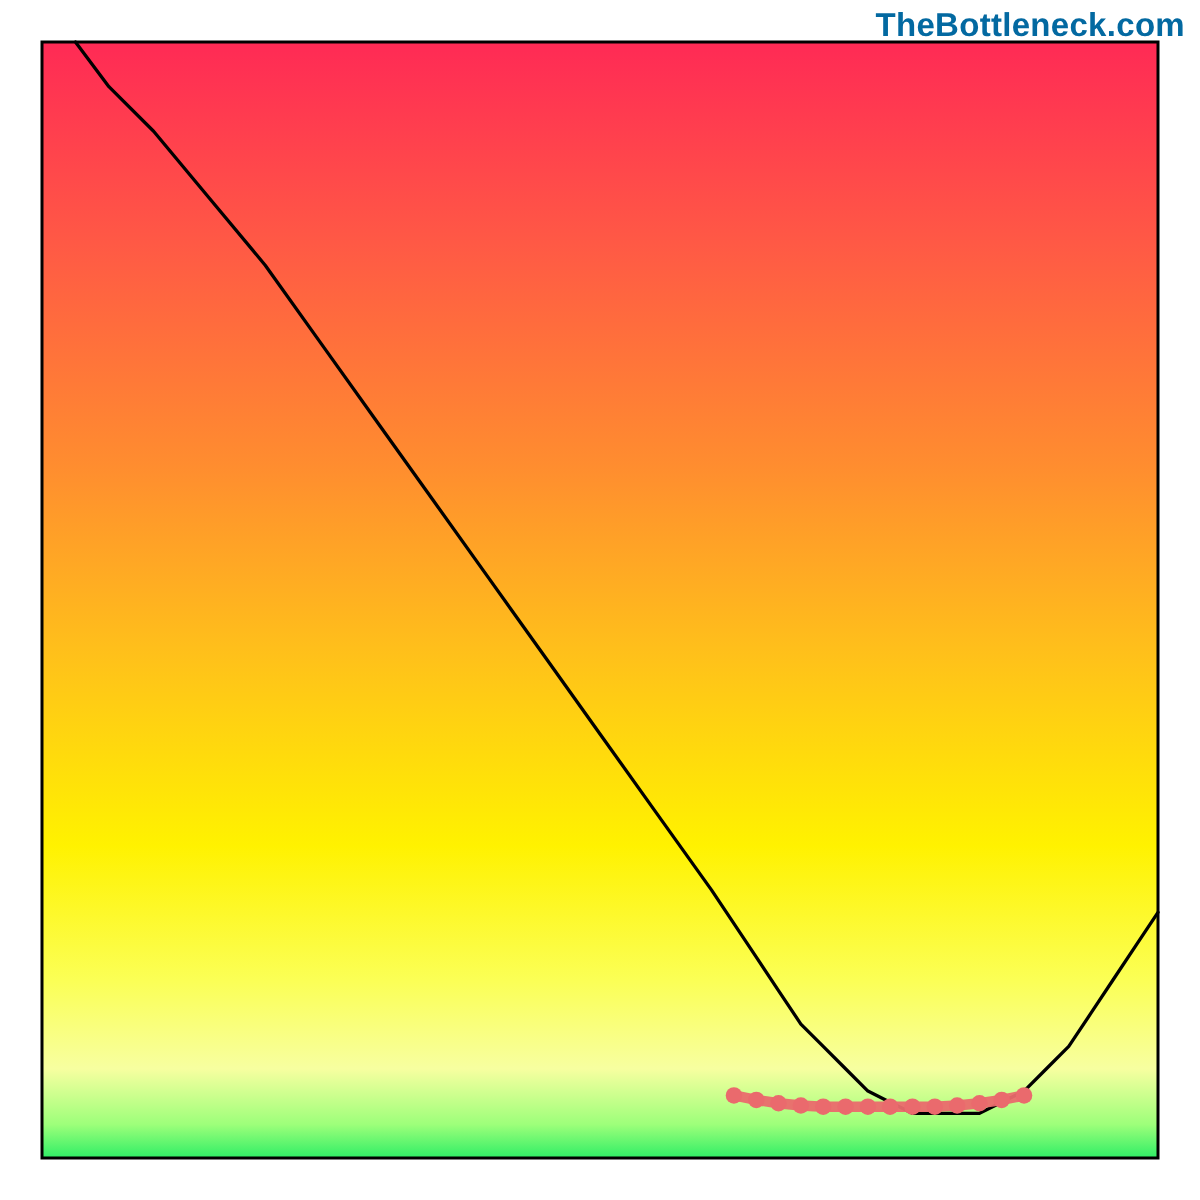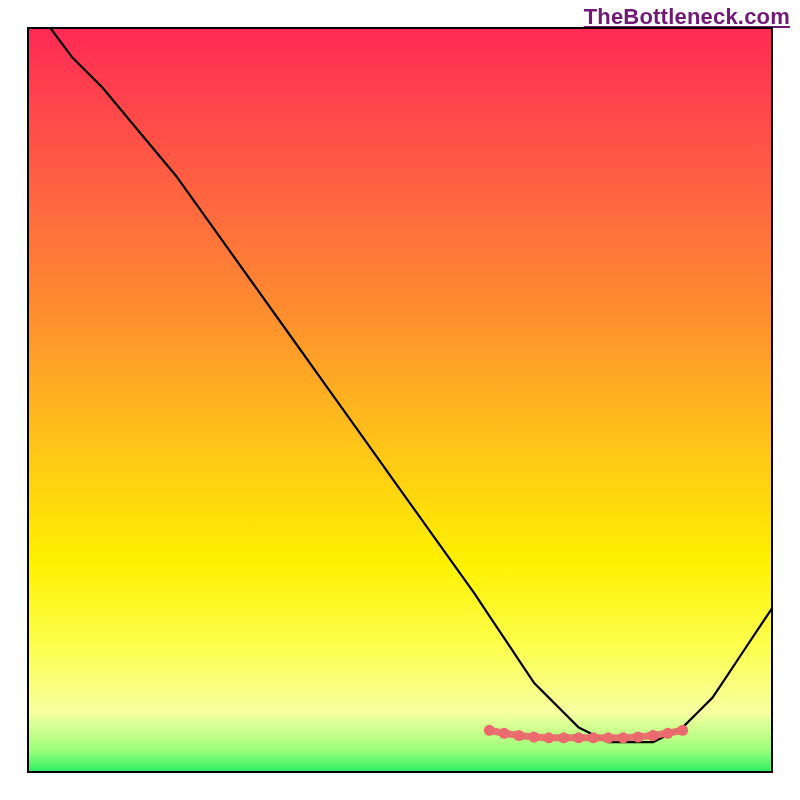--- a/index.html
+++ b/index.html
@@ -15,23 +15,22 @@
     position: relative;
     width: 800px;
     height: 800px;
   }
   .watermark {
     position: absolute;
     top: 4px;
     right: 10px;
     font-size: 22px;
     font-weight: 600;
-    color: #701a75;
+    color: #0369a1;
     letter-spacing: 0.2px;
-    text-decoration: underline;
   }
   svg {
     position: absolute;
     left: 0;
     top: 0;
     display: block;
   }
 </style>
 </head>
 <body>

